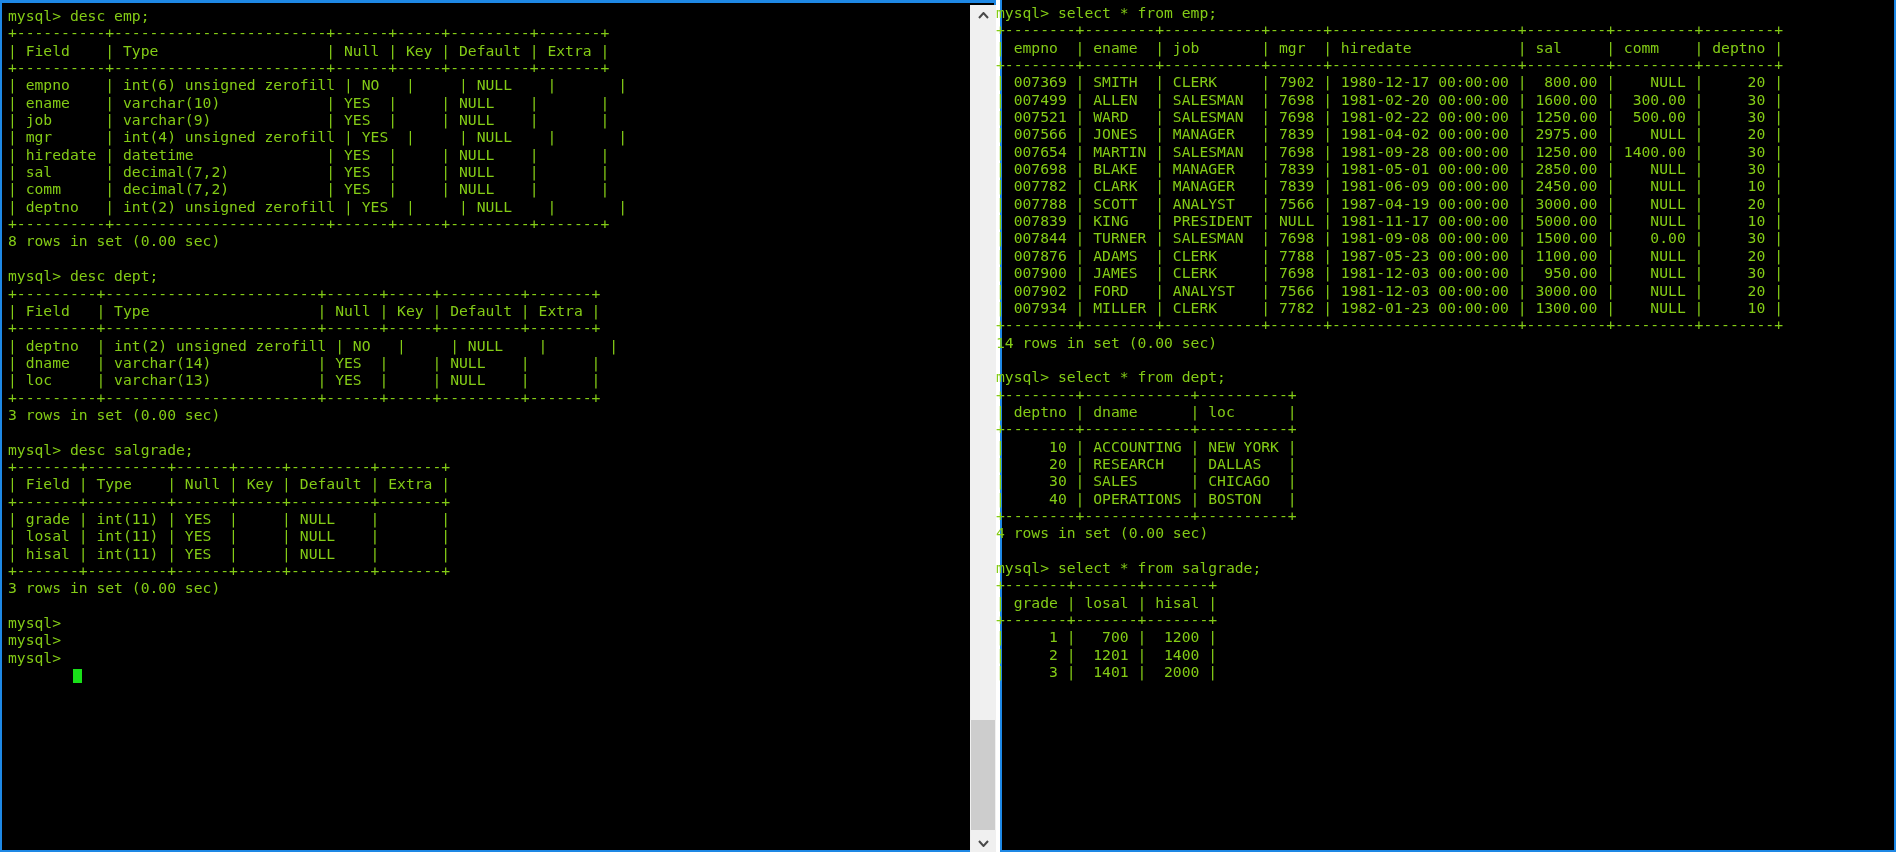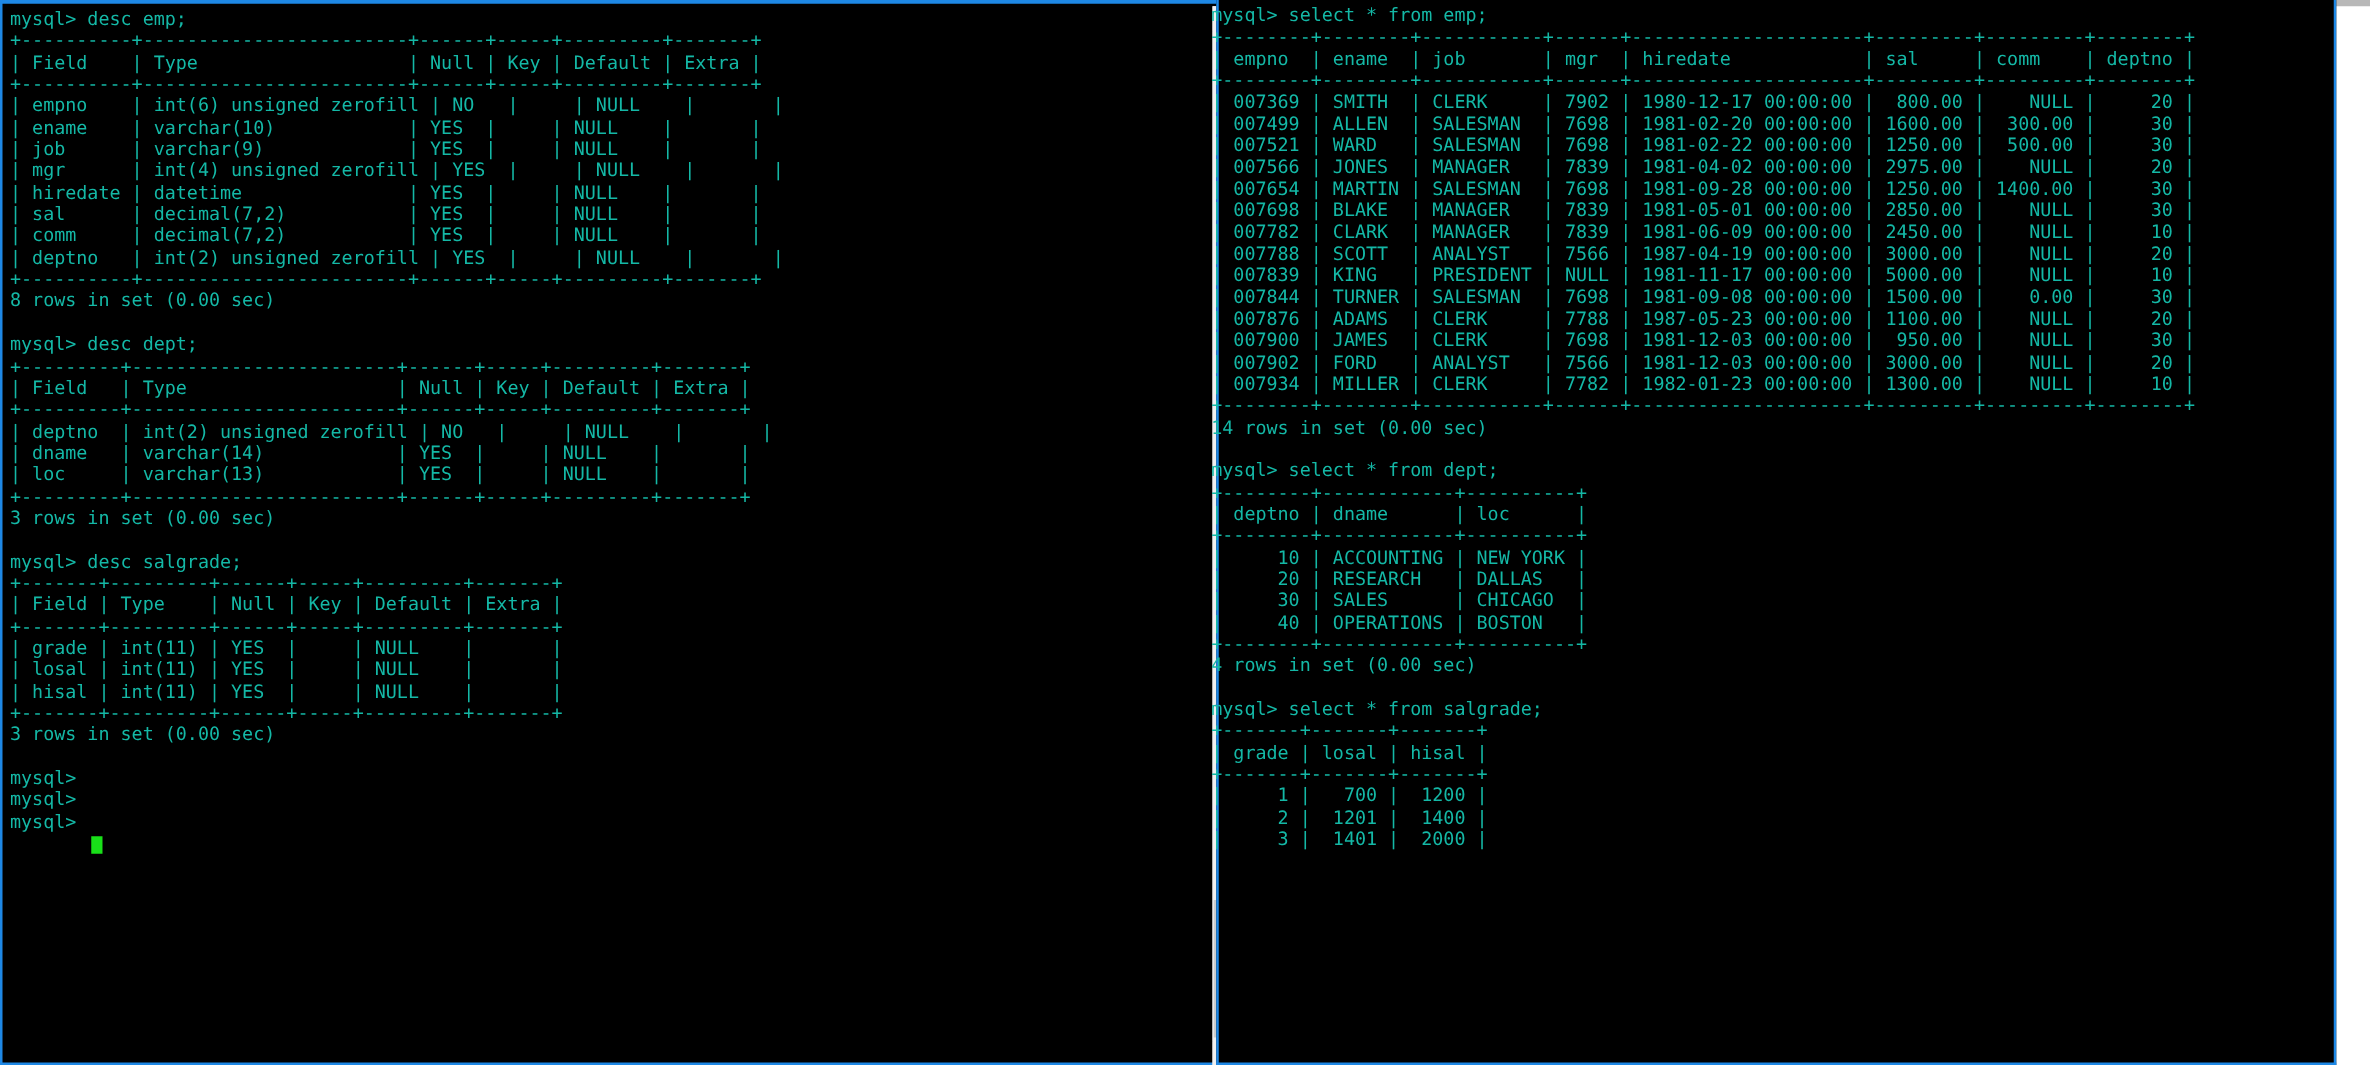--- a/index.html
+++ b/index.html
@@ -40,21 +40,21 @@
     position: absolute;
     left: 6px;
     top: 4px;
     width: 950px;
     height: 840px;
     overflow: hidden;
   }
 
   
   #right-window {
-    left: 973px;
+    left: 1000px;
     top: 0px;
     width: 896px;
     height: 852px;
     border: 2px solid #1e88e5;
     border-top: 0;
     background: #000000;
   }
   #right-topbar {
     position: absolute;
     left: 1000px;
@@ -69,21 +69,21 @@
     top: 4px;
     width: 906px;
     height: 844px;
     overflow: hidden;
   }
 
   
   pre.term-text {
     margin: 0;
     padding: 0;
-    color: #14b8a6;
+    color: #84cc16;
     font-family: "DejaVu Sans Mono", "Liberation Mono", monospace;
     font-size: 14.7px;
     line-height: 17.35px;
     letter-spacing: 0px;
     white-space: pre;
     font-weight: 400;
     -webkit-font-smoothing: none;
   }
 
   .cursor {

